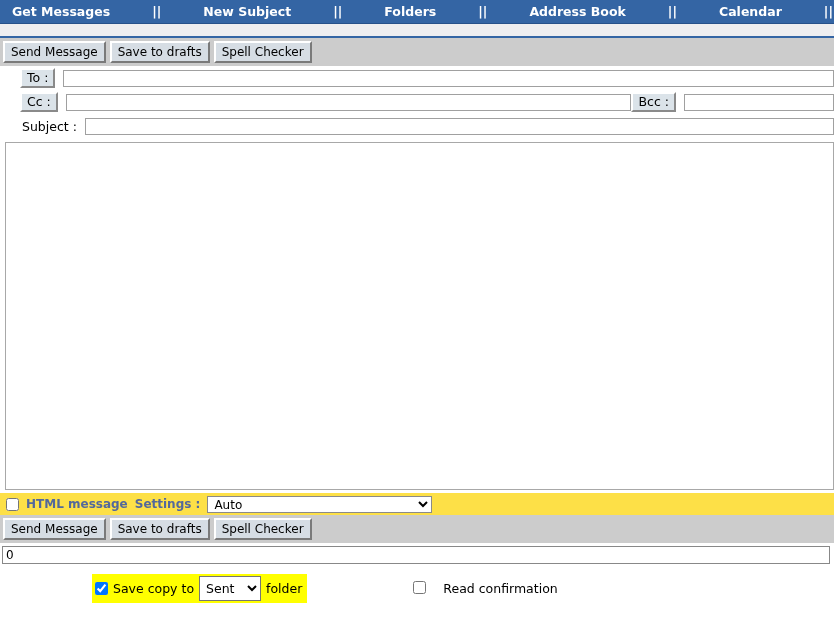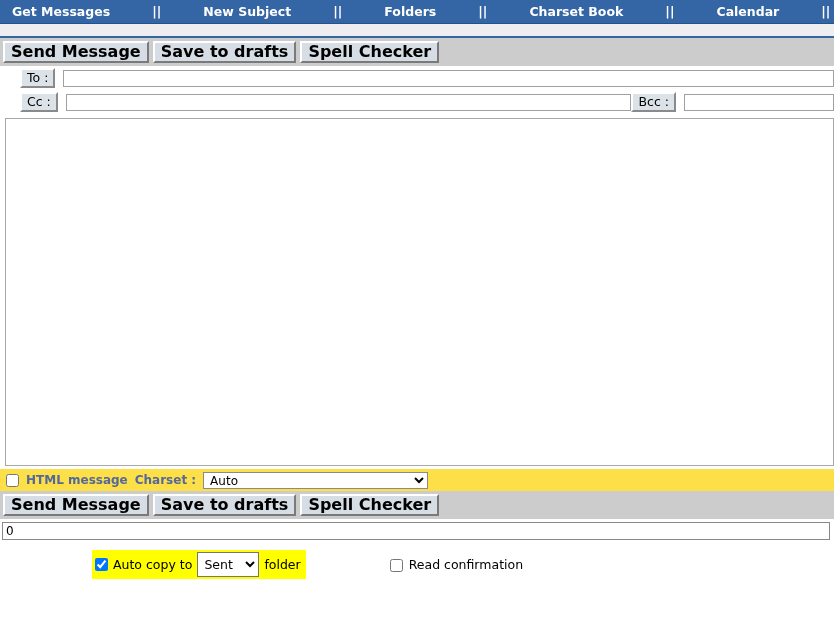--- a/index.html
+++ b/index.html
@@ -57,22 +57,22 @@
   .toolbar {
     background: #cccccc;
     padding: 3px 0 3px 3px;
     display: flex;
     align-items: center;
     gap: 4px;
     box-sizing: border-box;
   }
   .btn {
     font-family: "DejaVu Sans", "Liberation Sans", sans-serif;
-    font-size: 16px;
-    font-weight: bold;
+    font-size: 12px;
+    font-weight: normal;
     color: #000000;
     background: #d6dde4;
     border-top: 2px solid #ffffff;
     border-left: 2px solid #ffffff;
     border-right: 2px solid #7a7a7a;
     border-bottom: 2px solid #7a7a7a;
     padding: 2px 6px;
     line-height: 14px;
     cursor: pointer;
     white-space: nowrap;
@@ -217,36 +217,36 @@
     font-size: 12.5px;
     width: 62px;
     height: 25px;
     background: #ffffff;
     border: 1px solid #767676;
     box-sizing: border-box;
     padding: 0 2px;
   }
   .readconf {
     display: inline-flex;
-    align-items: flex-end;
-    gap: 6px;
-    margin-left: 84px;
+    align-items: flex-start;
+    gap: 17px;
+    margin-left: 106px;
   }
 </style>
 </head>
 <body>
 
 <div class="navbar">
   <a class="nav-link">Get Messages</a>
   <span class="nav-sep">||</span>
   <a class="nav-link">New Subject</a>
   <span class="nav-sep">||</span>
   <a class="nav-link">Folders</a>
   <span class="nav-sep">||</span>
-  <a class="nav-link">Charset Book</a>
+  <a class="nav-link">Address Book</a>
   <span class="nav-sep">||</span>
   <a class="nav-link">Calendar</a>
   <span class="nav-sep">||</span>
   <a class="nav-link">Settings</a>
 </div>
 
 <div class="band"></div>
 <div class="blue-rule"></div>
 
 <div class="toolbar">
@@ -262,51 +262,55 @@
     <input class="txt to-input" type="text" value="" style="">
   </div>
 
   <div class="frow">
     <button class="tagbtn">Cc :</button>
     <input class="txt cc-input" type="text" value="" style="">
     <button class="tagbtn" style="margin-left:0;">Bcc :</button>
     <input class="txt bcc-input" type="text" value="" style="">
   </div>
 
+  <div class="frow">
+    <span class="plainlabel">Subject :</span>
+    <input class="txt subj-input" type="text" value="" style="">
+  </div>
 
 </div>
 
 <div class="bodywrap">
   <textarea class="bodyarea" style=""></textarea>
 </div>
 
 <div class="optstrip">
   <input class="cb" type="checkbox" style="">
   <span class="bluelabel">HTML message</span>
-  <span class="bluelabel">Charset :</span>
+  <span class="bluelabel">Settings :</span>
   <select class="charset-select">
     <option>Auto</option>
   </select>
 </div>
 
 <div class="toolbar">
   <button class="btn">Send Message</button>
   <button class="btn">Save to drafts</button>
   <button class="btn">Spell Checker</button>
 </div>
 
 <div class="attachrow">
   <input class="attach-input" type="text" value="0" style="">
 </div>
 
 <div class="footer">
 
   <span class="hl">
     <input class="cb" type="checkbox" checked="" style="">
-    <span class="foot-text">Auto copy to</span>
+    <span class="foot-text">Save copy to</span>
     <select class="sent-select">
       <option>Sent</option>
     </select>
     <span class="foot-text">folder</span>
   </span>
 
   <span class="readconf">
     <input class="cb" type="checkbox" style="">
     <span class="foot-text">Read confirmation</span>
   </span>

